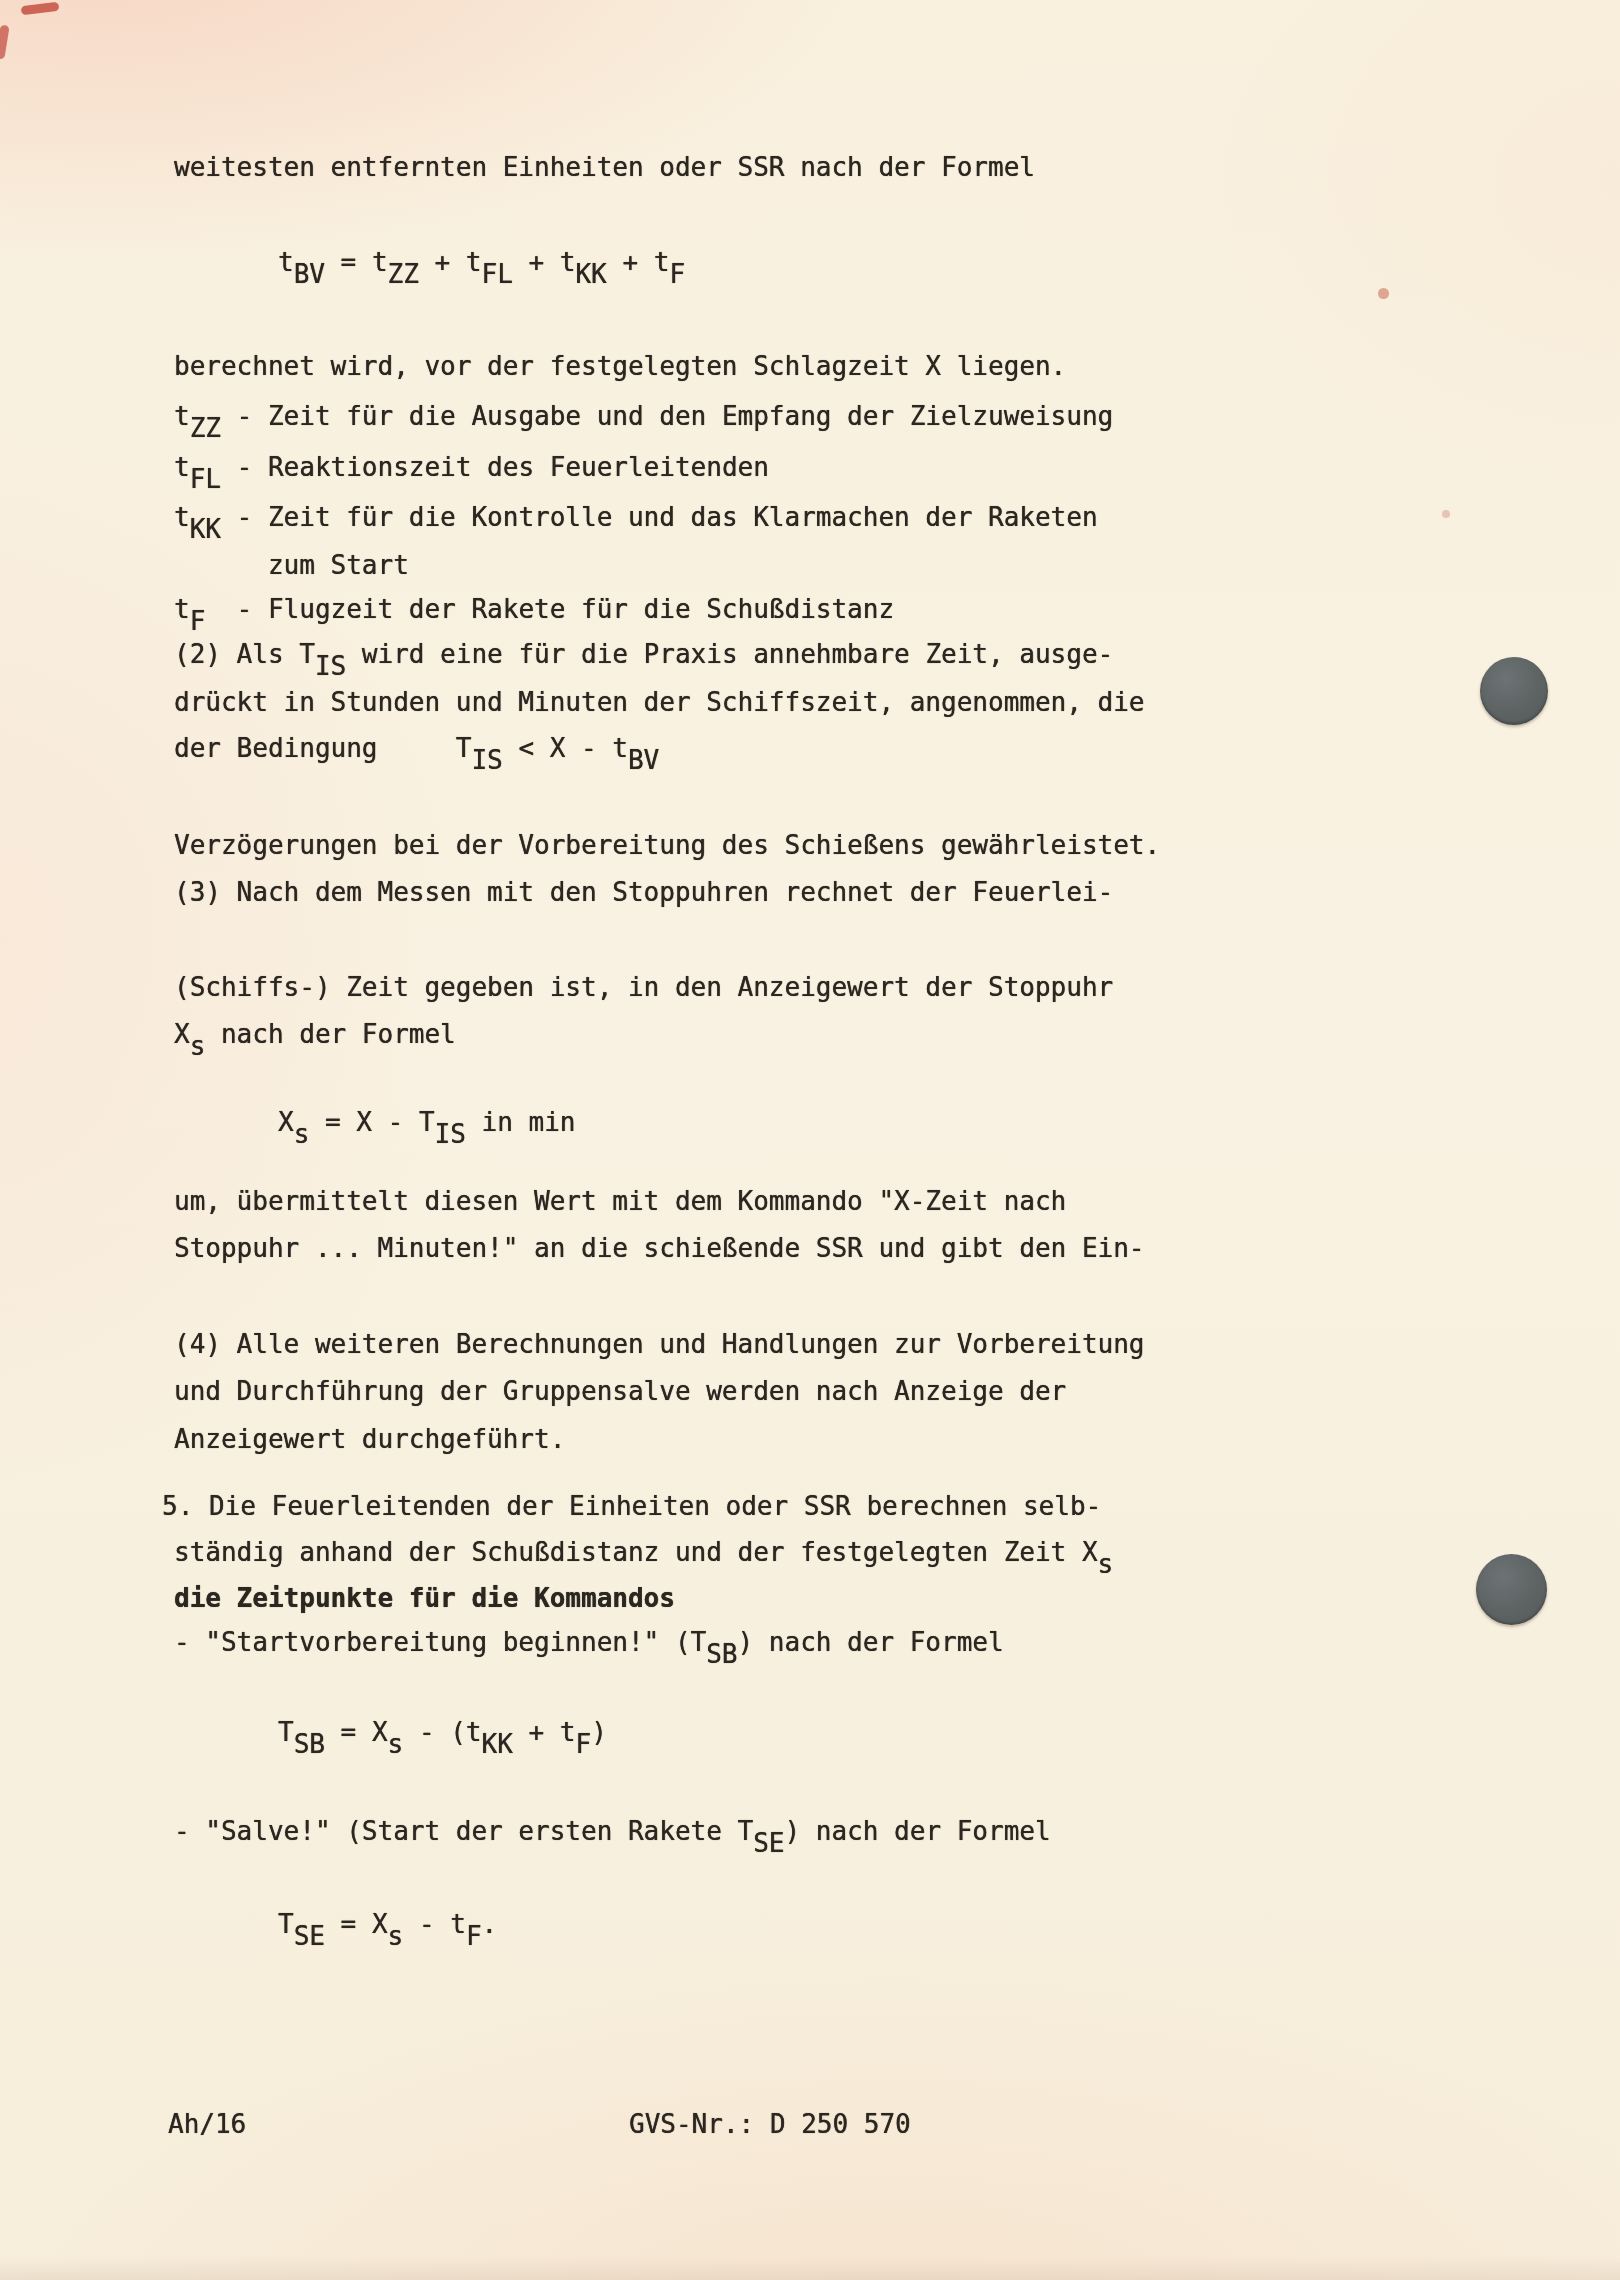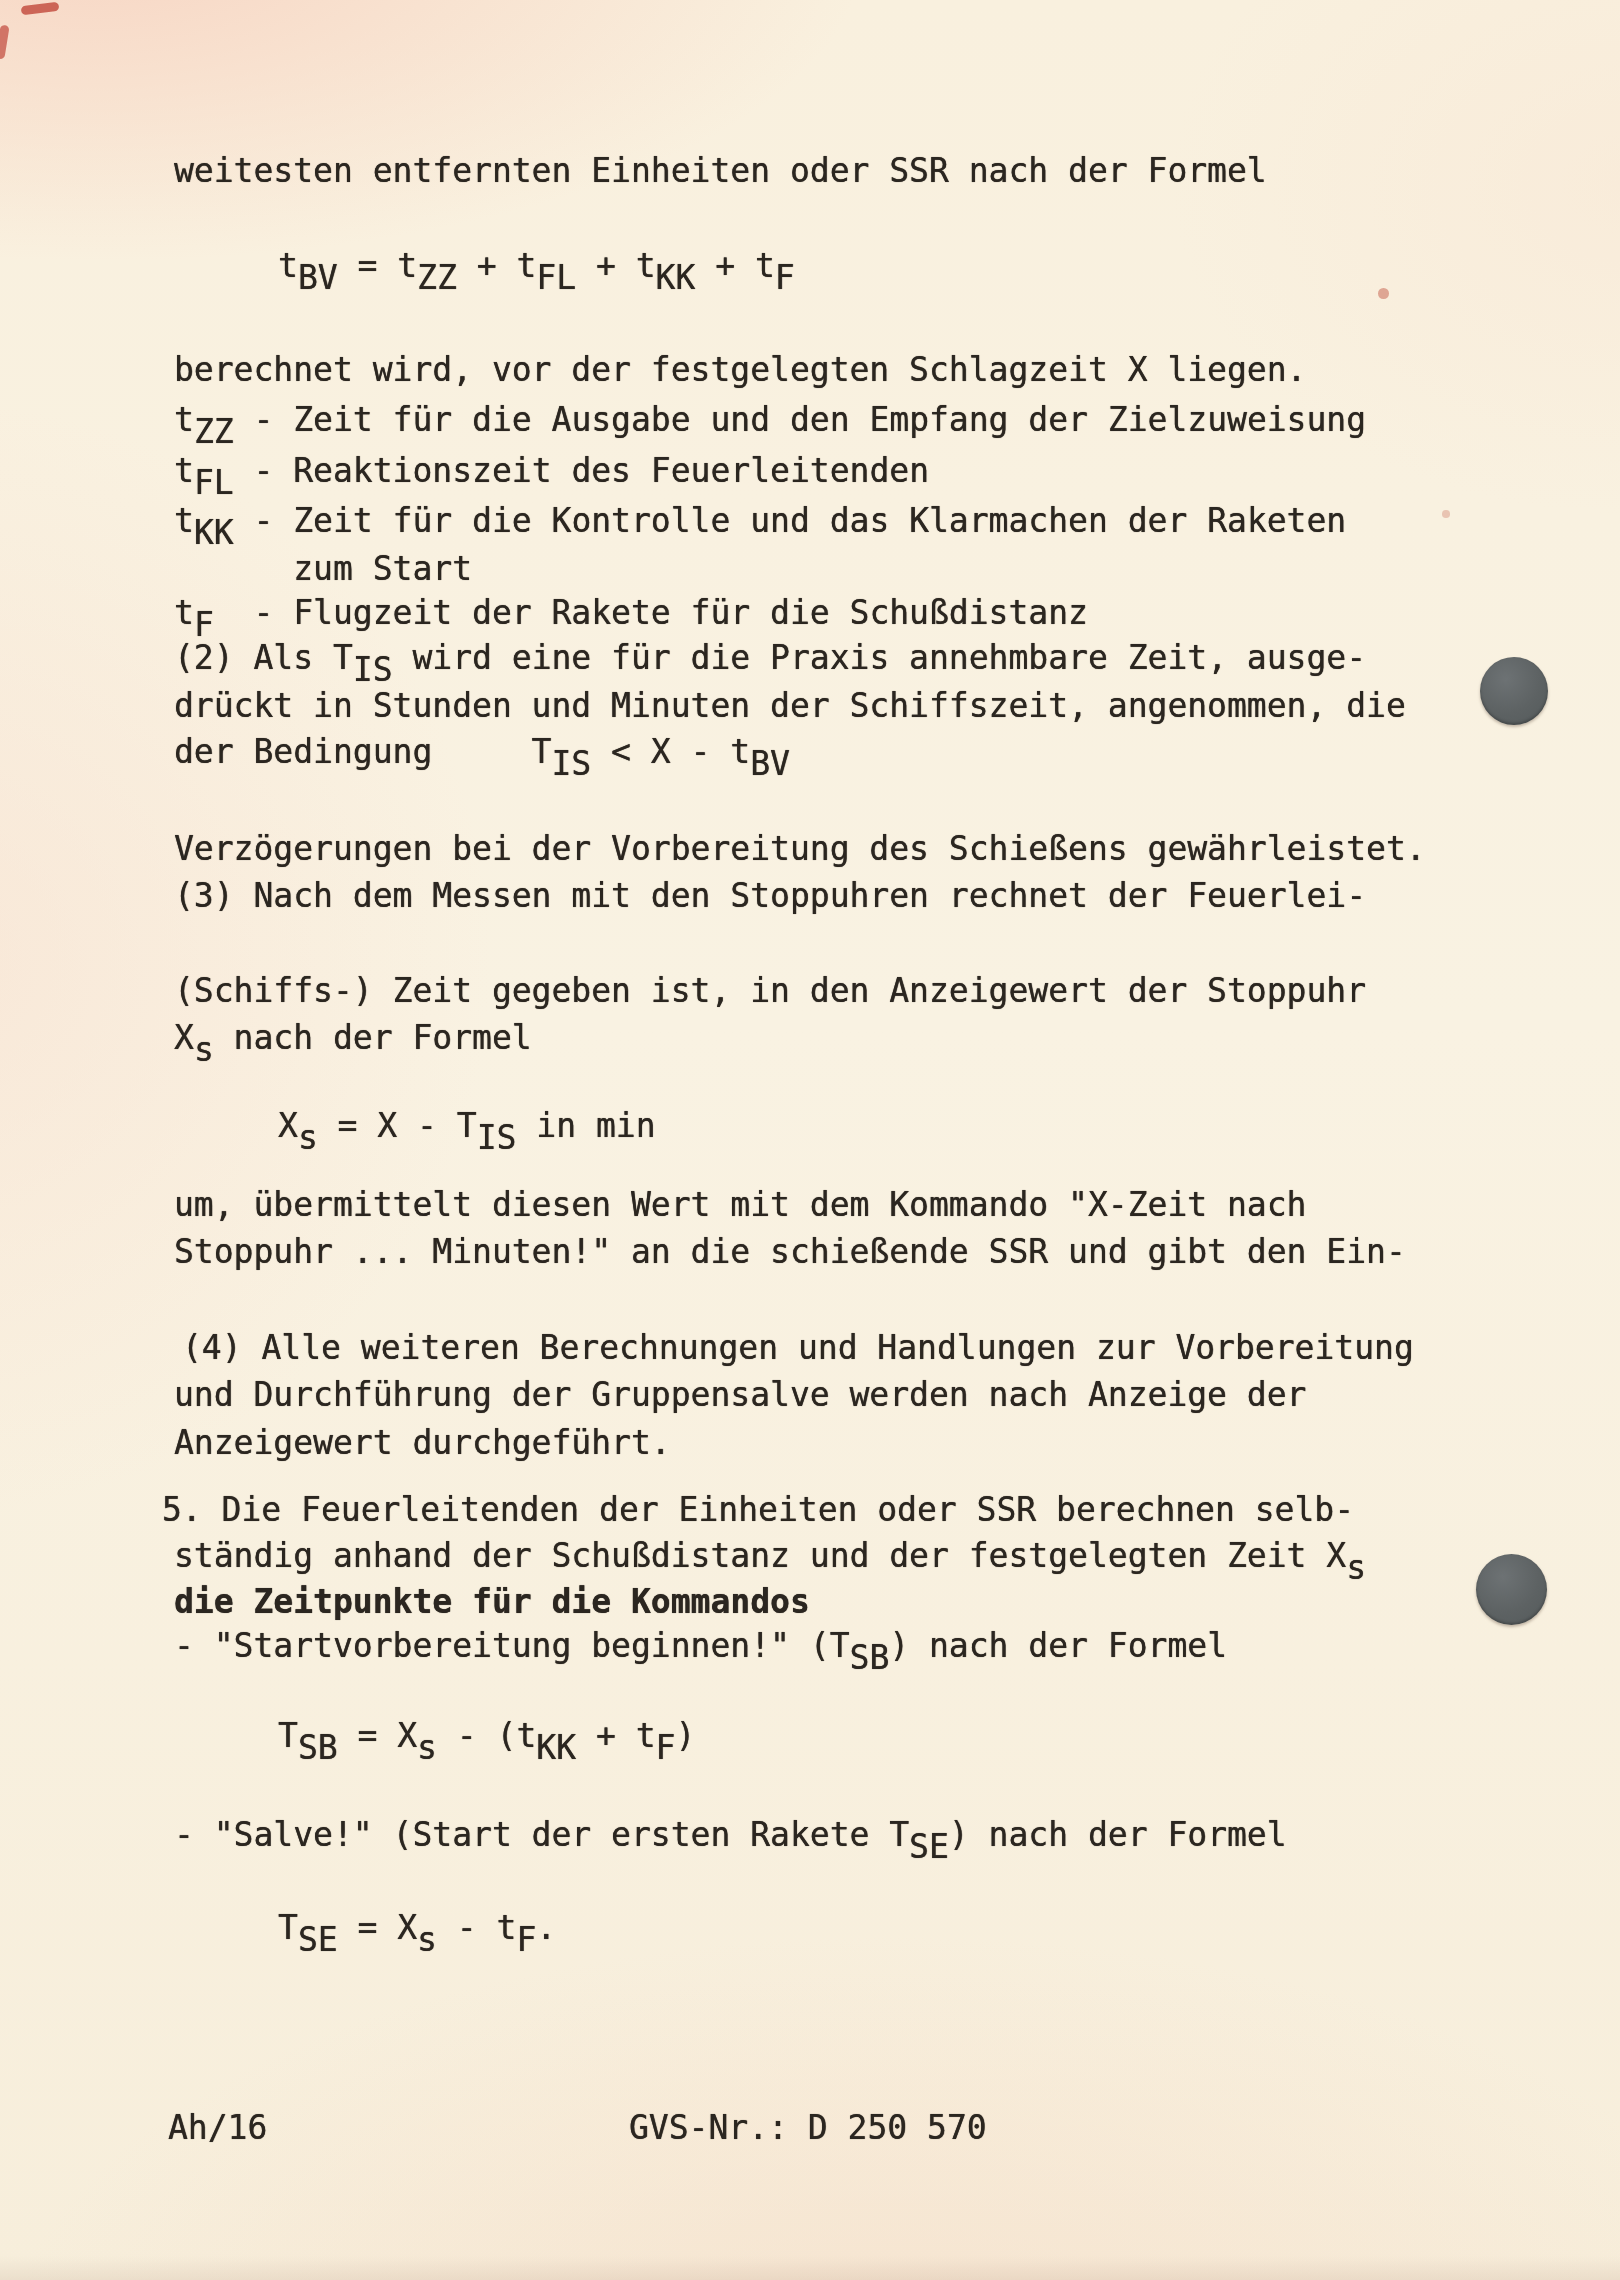--- a/index.html
+++ b/index.html
@@ -25,21 +25,21 @@
   }
   .page::after{ 
     content:"";position:absolute;left:0;right:0;bottom:0;height:25px;
     background:linear-gradient(180deg, rgba(170,140,120,0) 0%, rgba(170,140,120,0.16) 100%);
     pointer-events:none;
   }
   .text-layer{position:absolute;inset:0;}
   .line{
     position:absolute;
     font-family:"DejaVu Sans Mono","Liberation Mono",monospace;
-    font-size:33px;
+    font-size:26px;
     line-height:1;
     color:var(--ink);
     white-space:pre;
     text-shadow:0 0 0.8px rgba(43,38,32,0.85), 0.4px 0.4px 0.5px rgba(43,38,32,0.35);
   }
   .sub{
     position:relative;
     top:12.4px;
   }
   .punch-hole{
@@ -82,21 +82,21 @@
       <div class="line" style="left: 174px; top: 641px;">(2) Als T<span class="sub">IS</span> wird eine für die Praxis annehmbare Zeit, ausge-</div>
       <div class="line" style="left: 174px; top: 689px;">drückt in Stunden und Minuten der Schiffszeit, angenommen, die</div>
       <div class="line" style="left: 174px; top: 735px;">der Bedingung     T<span class="sub">IS</span> &lt; X - t<span class="sub">BV</span></div>
       <div class="line" style="left: 174px; top: 832px;">Verzögerungen bei der Vorbereitung des Schießens gewährleistet.</div>
       <div class="line" style="left: 174px; top: 879px;">(3) Nach dem Messen mit den Stoppuhren rechnet der Feuerlei-</div>
       <div class="line" style="left: 174px; top: 974px;">(Schiffs-) Zeit gegeben ist, in den Anzeigewert der Stoppuhr</div>
       <div class="line" style="left: 174px; top: 1021px;">X<span class="sub">s</span> nach der Formel</div>
       <div class="line" style="left: 278px; top: 1109px;">X<span class="sub">s</span> = X - T<span class="sub">IS</span> in min</div>
       <div class="line" style="left: 174px; top: 1188px;">um, übermittelt diesen Wert mit dem Kommando "X-Zeit nach</div>
       <div class="line" style="left: 174px; top: 1235px;">Stoppuhr ... Minuten!" an die schießende SSR und gibt den Ein-</div>
-      <div class="line" style="left: 174px; top: 1331px; margin-left: 8px;">(4) Alle weiteren Berechnungen und Handlungen zur Vorbereitung</div>
+      <div class="line" style="left: 174px; top: 1331px;">(4) Alle weiteren Berechnungen und Handlungen zur Vorbereitung</div>
       <div class="line" style="left: 174px; top: 1378px;">und Durchführung der Gruppensalve werden nach Anzeige der</div>
       <div class="line" style="left: 174px; top: 1426px;">Anzeigewert durchgeführt.</div>
       <div class="line" style="left: 162px; top: 1493px;">5. Die Feuerleitenden der Einheiten oder SSR berechnen selb-</div>
       <div class="line" style="left: 174px; top: 1539px;">ständig anhand der Schußdistanz und der festgelegten Zeit X<span class="sub">s</span></div>
       <div class="line" style="left: 174px; top: 1585px; font-weight: bold;">die Zeitpunkte für die Kommandos</div>
       <div class="line" style="left: 174px; top: 1629px;">- "Startvorbereitung beginnen!" (T<span class="sub">SB</span>) nach der Formel</div>
       <div class="line" style="left: 278px; top: 1719px;">T<span class="sub">SB</span> = X<span class="sub">s</span> - (t<span class="sub">KK</span> + t<span class="sub">F</span>)</div>
       <div class="line" style="left: 174px; top: 1818px;">- "Salve!" (Start der ersten Rakete T<span class="sub">SE</span>) nach der Formel</div>
       <div class="line" style="left: 278px; top: 1911px;">T<span class="sub">SE</span> = X<span class="sub">s</span> - t<span class="sub">F</span>.</div>
     </div>

